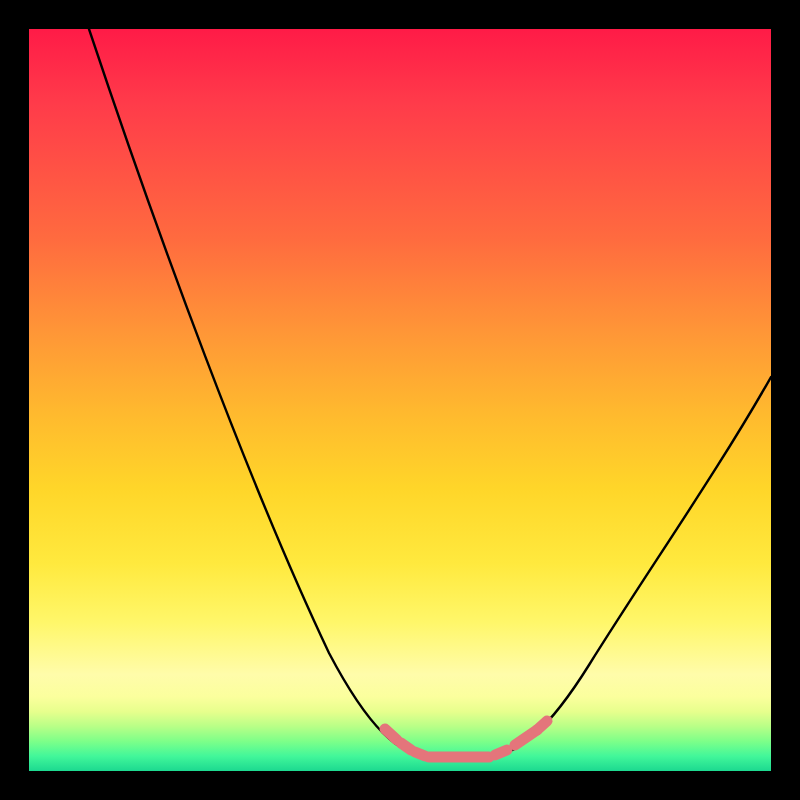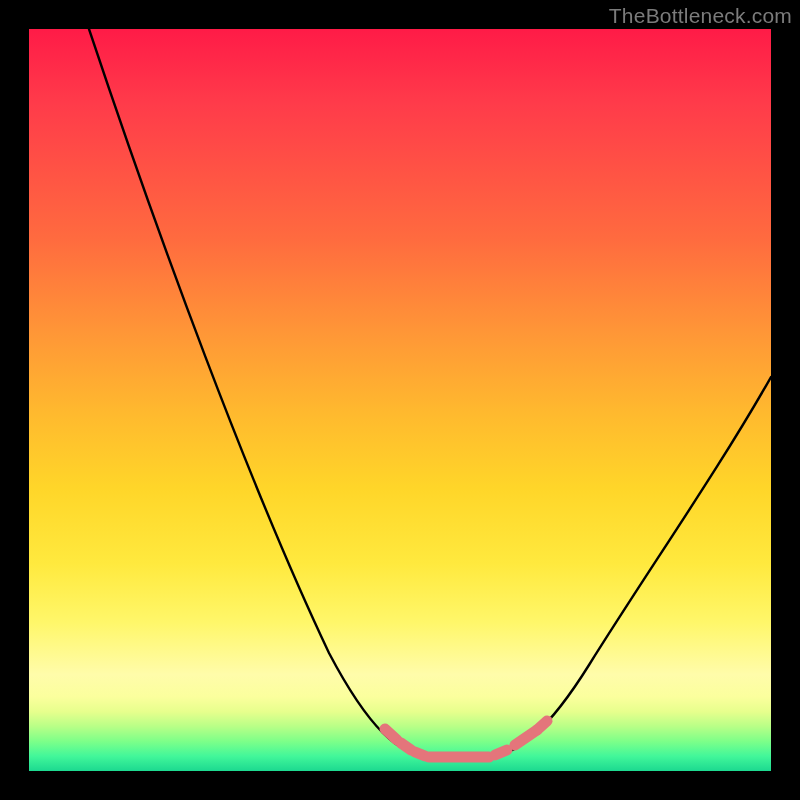--- a/index.html
+++ b/index.html
@@ -82,14 +82,13 @@
       <line x1="356" y1="700" x2="368" y2="711"></line>
       <line x1="372" y1="714" x2="382" y2="721"></line>
       <line x1="386" y1="723" x2="396" y2="727"></line>
       <line x1="400" y1="728" x2="460" y2="728"></line>
       <line x1="466" y1="726" x2="478" y2="721"></line>
       <line x1="486" y1="716" x2="508" y2="701"></line>
       <line x1="508" y1="701" x2="518" y2="692"></line>
     </g>
   </svg>
 
-  <div class="watermark">TheBottleneck.com</div>
 </div>
 
 </body></html>

